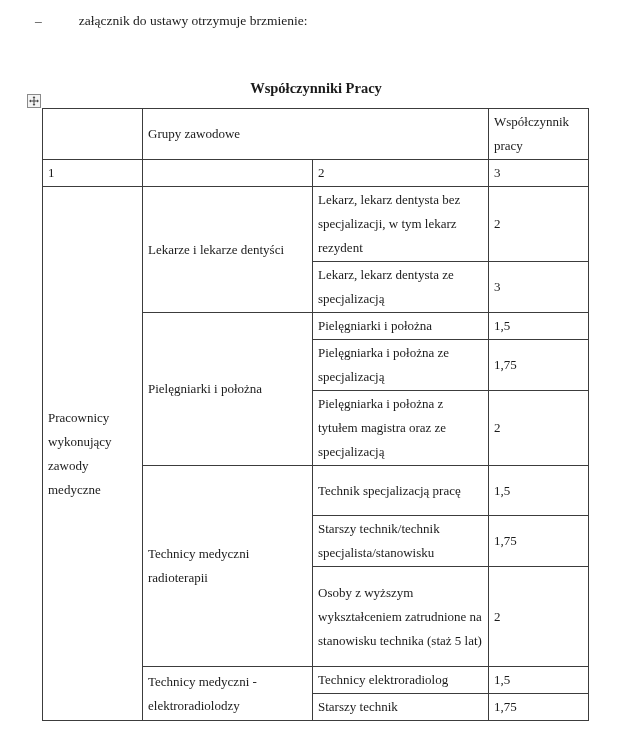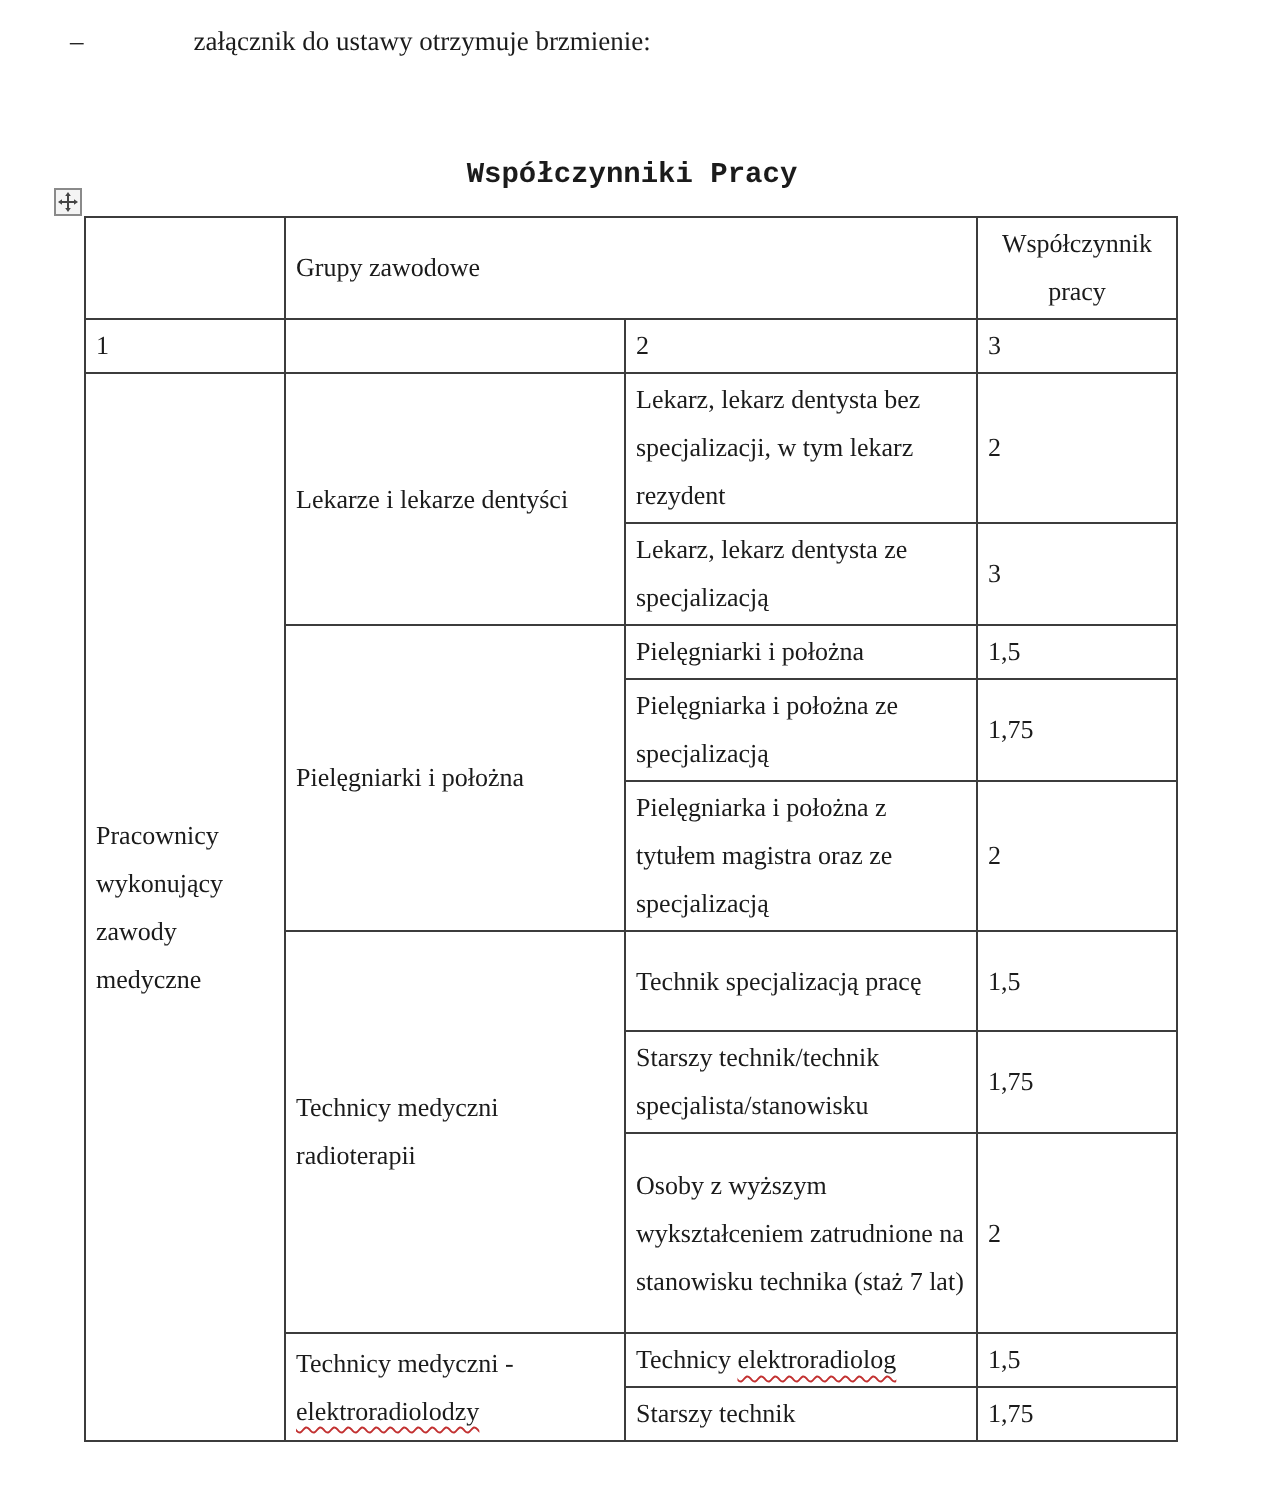--- a/index.html
+++ b/index.html
@@ -9,24 +9,24 @@
     position: relative;
     font-family: "Liberation Serif", "DejaVu Serif", serif;
     color: #1b1b1b;
     overflow: hidden;
   }
   .intro-line {
     position: absolute; left: 35px; top: 13px;
     font-size: 13.5px; white-space: nowrap;
   }
   .intro-line .dash { display: inline-block; }
-  .intro-line .intro-text { display: inline-block; margin-left: 55px; }
+  .intro-line .intro-text { display: inline-block; margin-left: 37px; }
   .doc-title {
     position: absolute; left: 0; top: 80px; width: 632px;
-    text-align: center; font-weight: bold; font-size: 14.5px; font-family: Liberation Mono, monospace;
+    text-align: center; font-weight: bold; font-size: 14.5px;
   }
   .move-handle {
     position: absolute; left: 27px; top: 94px;
     width: 14px; height: 14px;
     border: 1px solid #8a8a8a; background: #f4f4f4;
     display: flex; align-items: center; justify-content: center;
     cursor: move;
   }
   table.coef {
     position: absolute; left: 42px; top: 108px;
@@ -42,23 +42,22 @@
     vertical-align: middle;
     background: #fff;
   }
   .r50  { height: 50px; }
   .r24  { height: 23px; }
   .r75  { height: 75px; }
   .r25  { height: 25px; }
   .r100 { height: 100px; }
   .rr50 { height: 50px; }
   td.center { }
-  td.coeff-head { vertical-align: top; text-align: center; }
+  td.coeff-head { vertical-align: top; }
   .sq {
-    text-decoration: underline;
     text-decoration-style: wavy;
     text-decoration-color: #c23030;
     text-decoration-thickness: 1px;
     text-underline-offset: 3px;
   }
 </style>
 </head>
 <body>
 
 <div class="intro-line">
@@ -130,21 +129,21 @@
     <tr class="rr50">
       <td rowspan="3">Technicy medyczni radioterapii</td>
       <td>Technik specjalizacją pracę</td>
       <td>1,5</td>
     </tr>
     <tr class="rr50">
       <td>Starszy technik/technik specjalista/stanowisku</td>
       <td>1,75</td>
     </tr>
     <tr class="r100">
-      <td>Osoby z wyższym wykształceniem zatrudnione na stanowisku technika (staż 7 lat)</td>
+      <td>Osoby z wyższym wykształceniem zatrudnione na stanowisku technika (staż 5 lat)</td>
       <td>2</td>
     </tr>
 
     <tr class="r25">
       <td rowspan="2"><span>Technicy medyczni - </span><span class="sq">elektroradiolodzy</span></td>
       <td><span>Technicy </span><span class="sq">elektroradiolog</span></td>
       <td>1,5</td>
     </tr>
     <tr class="r25">
       <td>Starszy technik</td>

